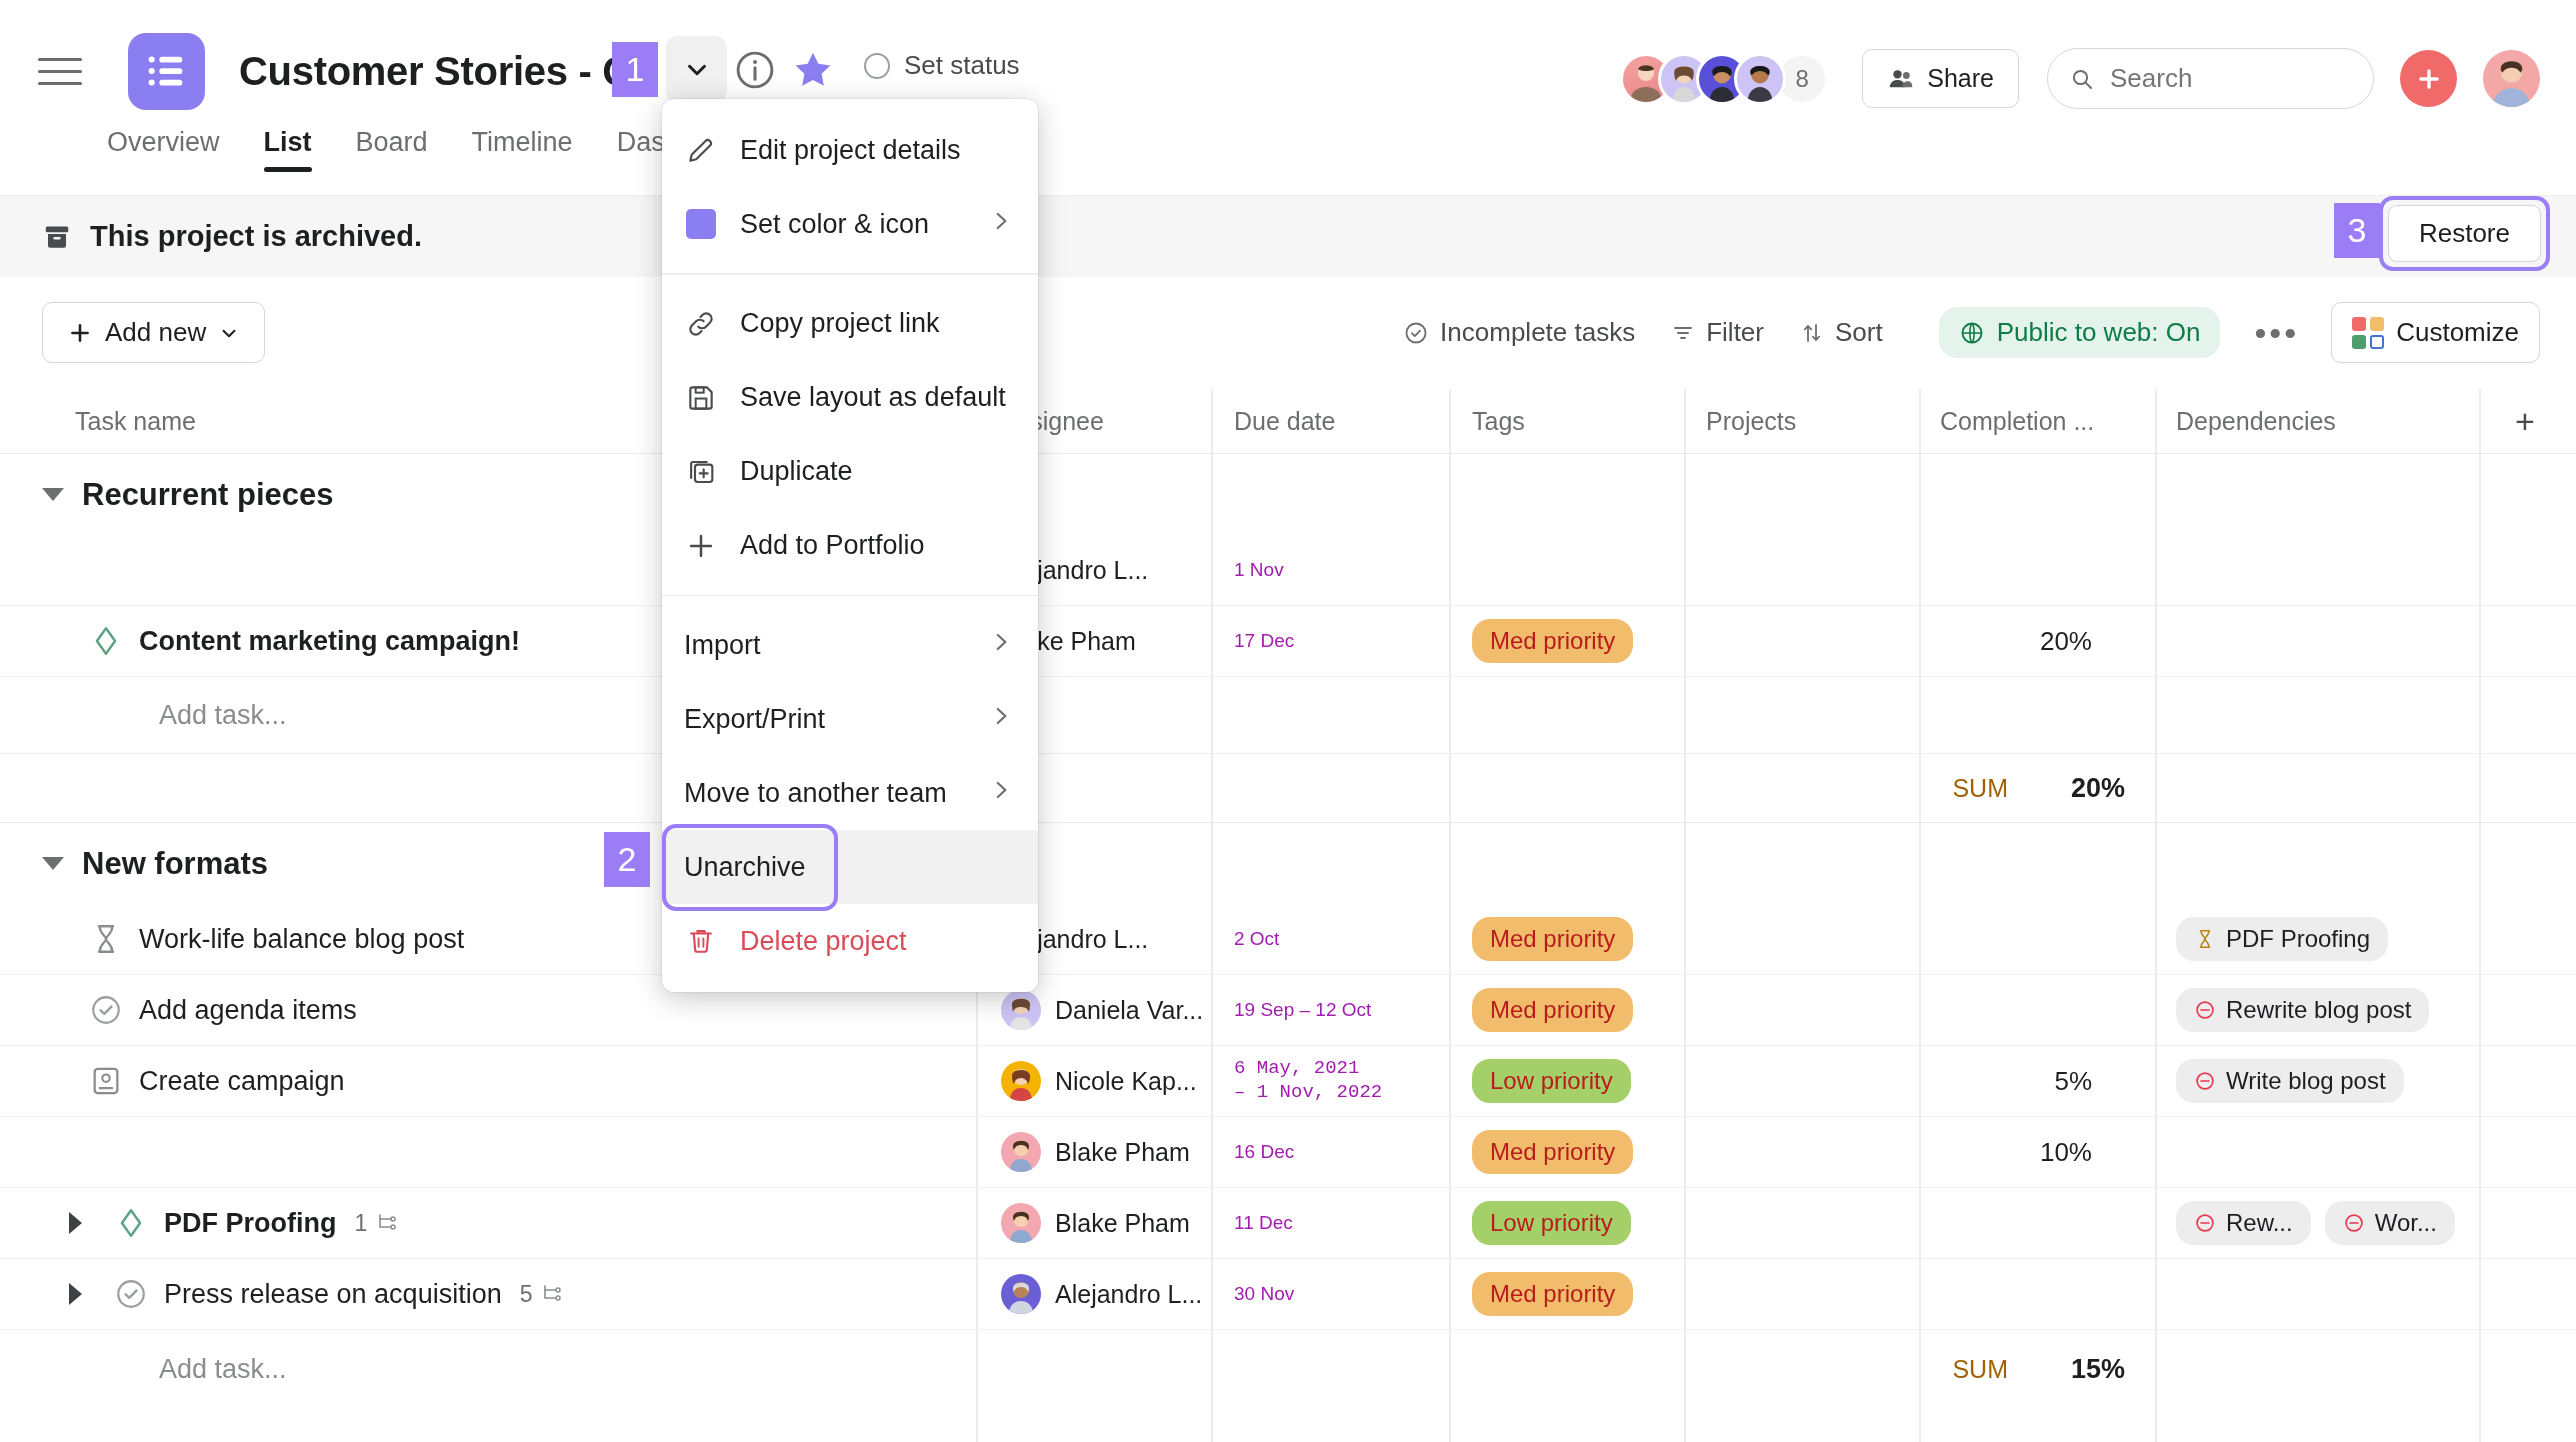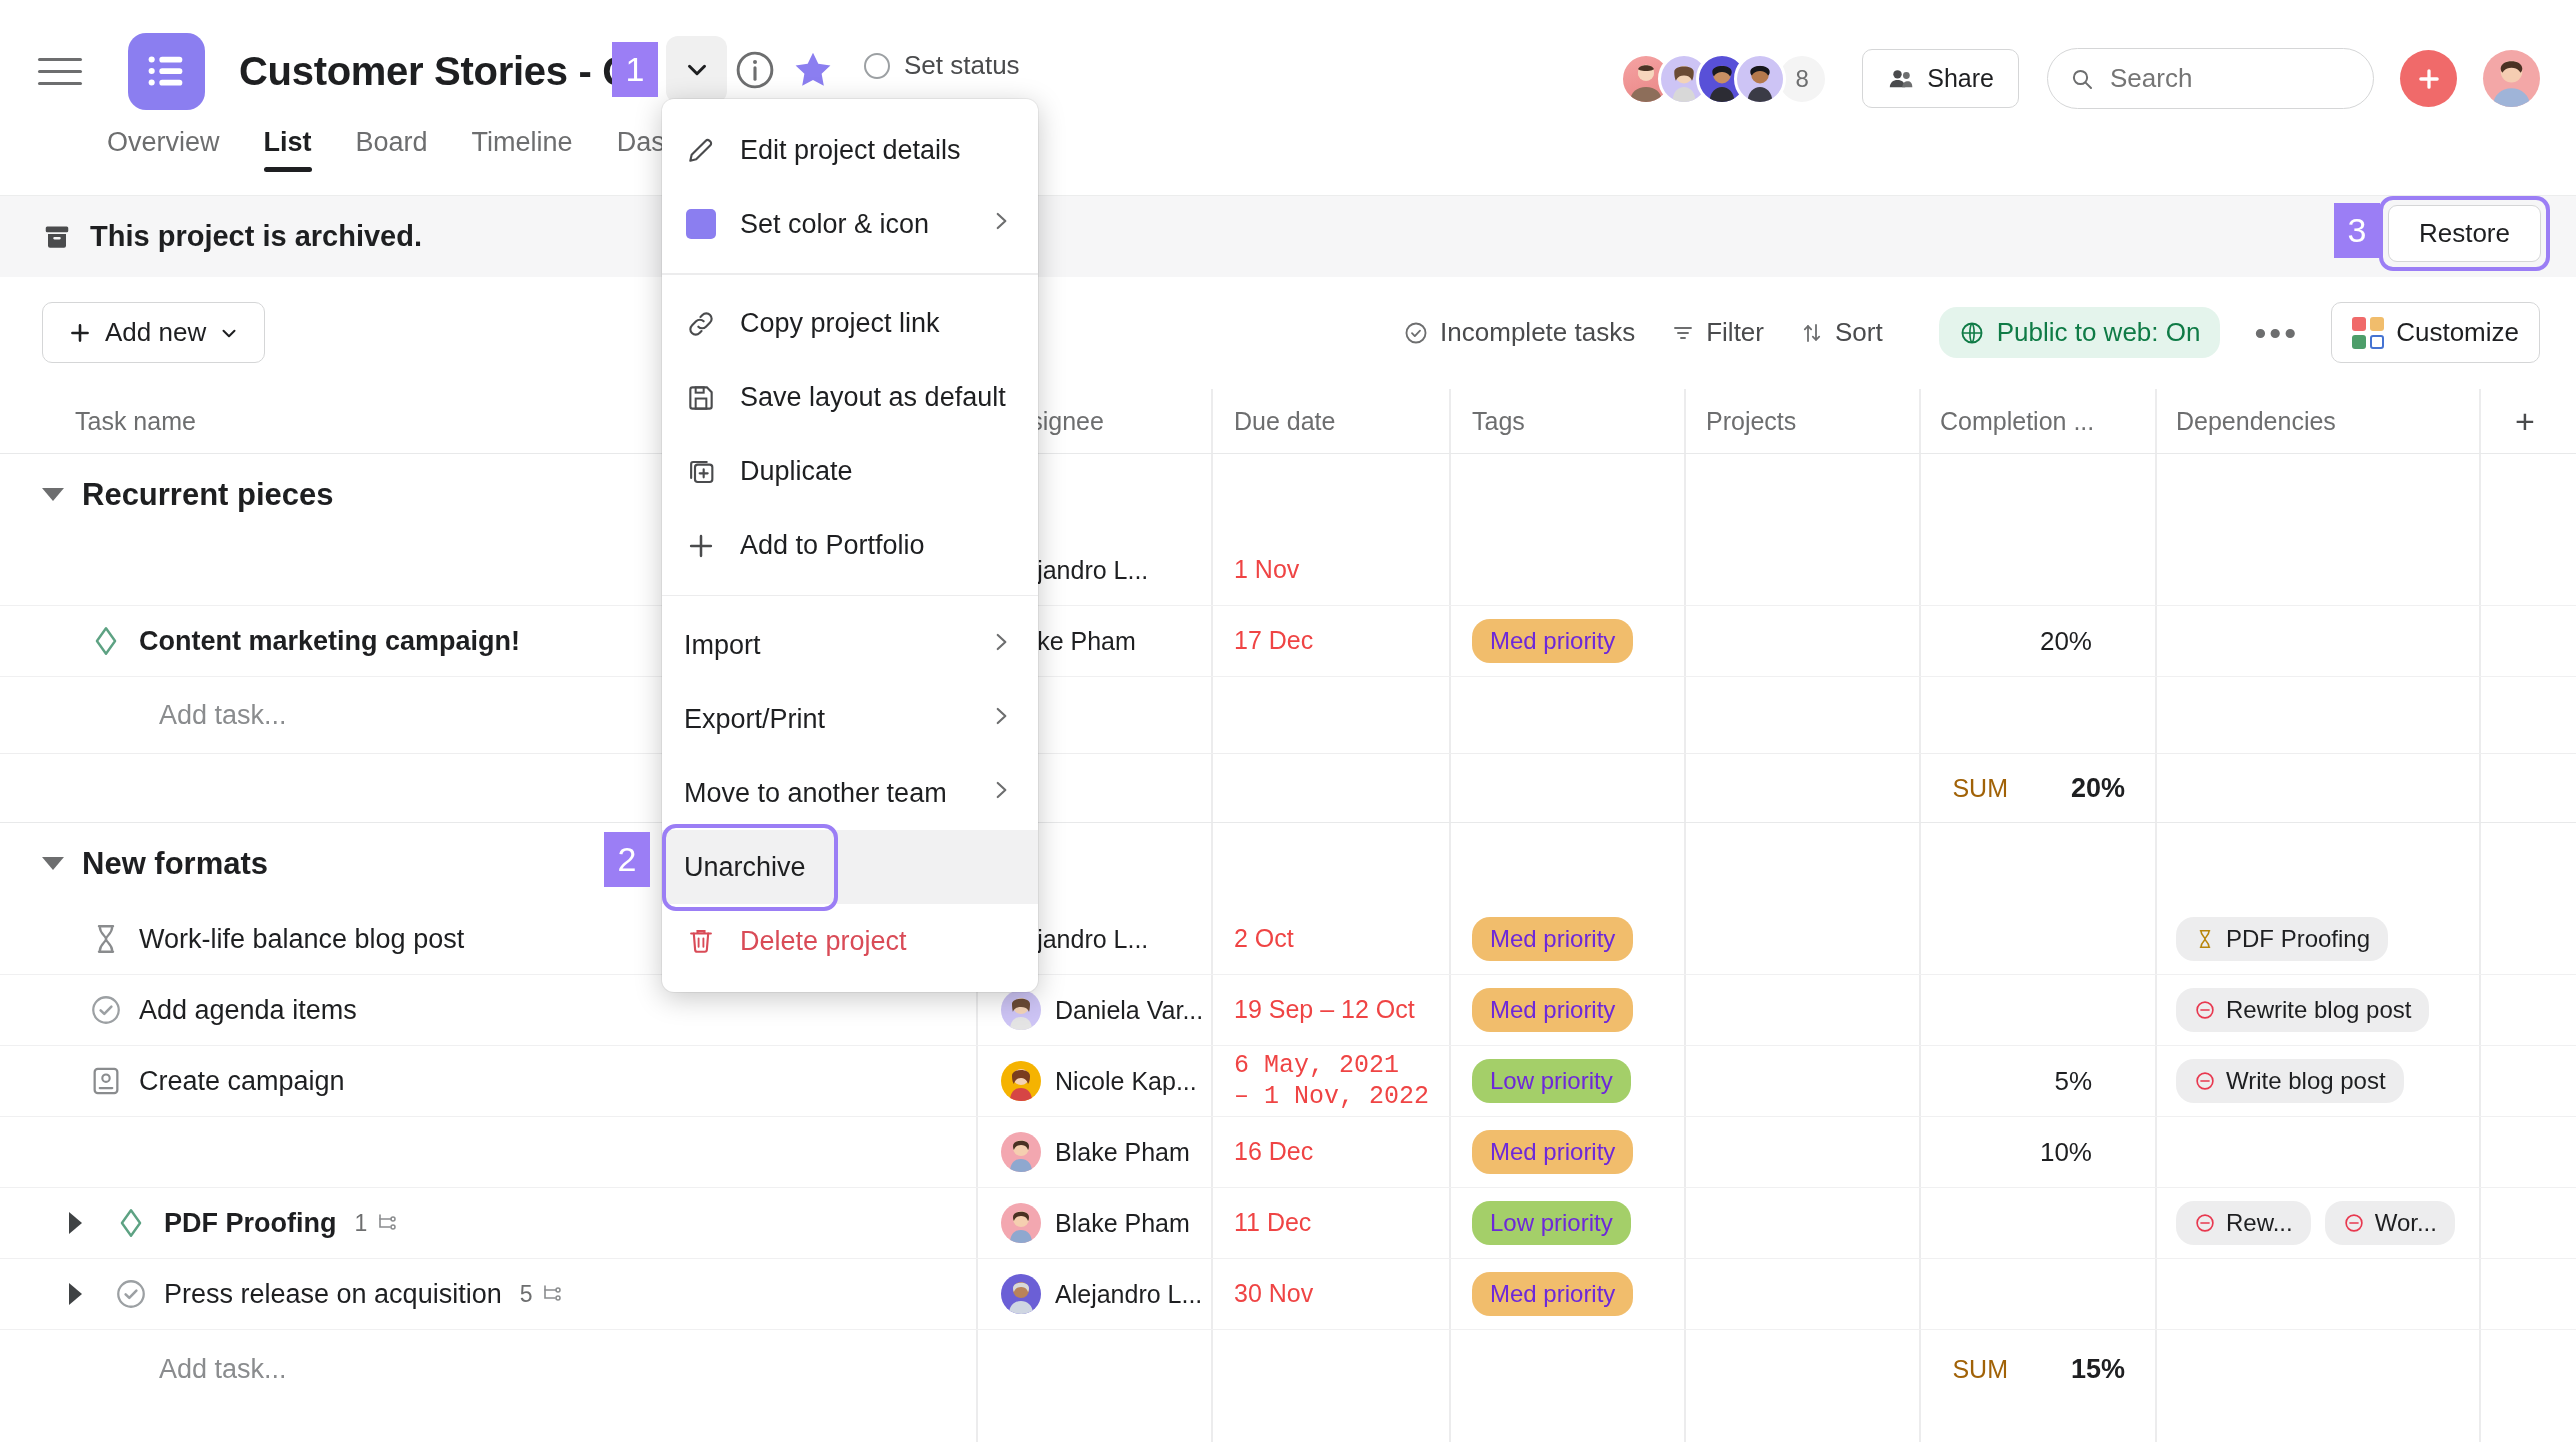--- a/index.html
+++ b/index.html
@@ -156,25 +156,25 @@
   .addtask-txt { font-size: 27px; color:#8a8c8e; }
 
   .t-ico { width: 34px; height: 34px; margin-right: 16px; flex:0 0 auto; }
 
   .subcount { font-size: 23px; color:#6d6e6f; margin-left: 18px; display:flex; align-items:center; gap:8px;}
 
   .assignee { display:flex; align-items:center; gap: 14px; }
   .assignee .a-av { width:40px; height:40px; border-radius:50%; overflow:hidden; flex:0 0 auto;}
   .assignee .a-name { font-size:25px; color:#1e1f21; white-space:nowrap; }
 
-  .due { font-size:25px; color:#ef4444; line-height: 1.25; }
+  .due { font-size:19px; color:#a21caf; line-height: 1.25; }
 
   .pill {
     display:inline-flex; align-items:center; justify-content:center; border-radius: 18px;
-    font-size: 24px; color:#6d28d9; padding: 8px 18px; white-space:nowrap;
+    font-size: 24px; color:#b91c1c; padding: 8px 18px; white-space:nowrap;
   }
   .pill.med { background:#f1bd6c; }
   .pill.low { background:#a4cf69; }
 
   .dep {
     display:inline-flex; align-items:center; gap:10px; background:#ededee; border-radius:18px;
     padding: 8px 18px; font-size:24px; color:#1e1f21; white-space:nowrap; margin-right:14px;
   }
   .pct { font-size:26px; color:#1e1f21; font-weight:400; }
   .sum-lbl { font-size:25px; color:#a16207; }

